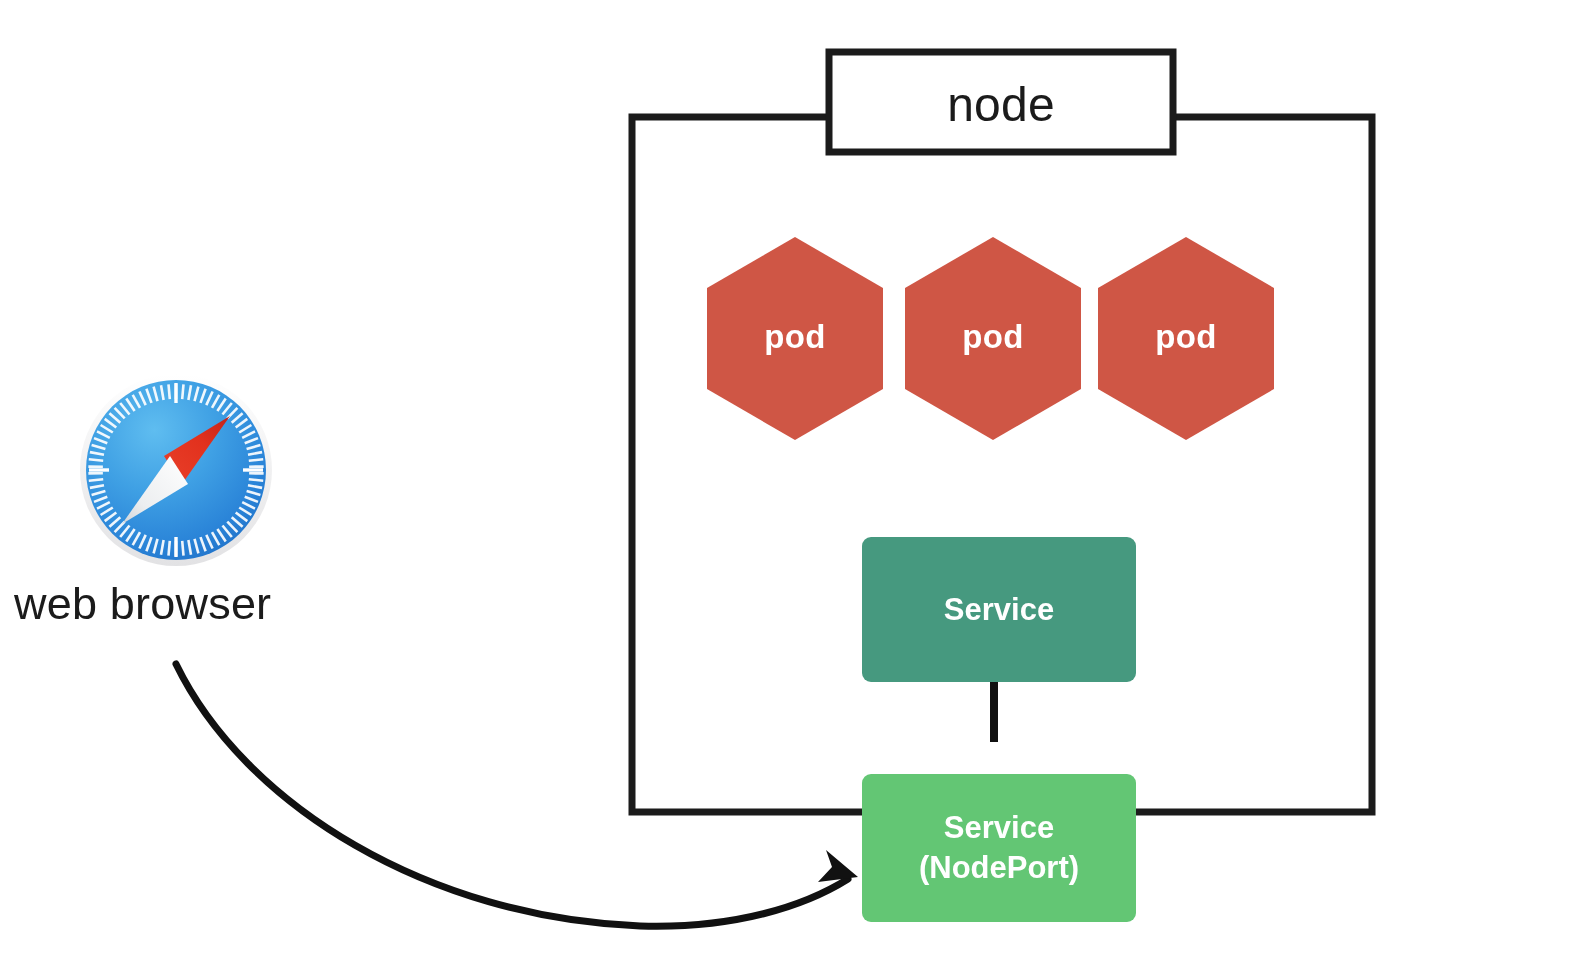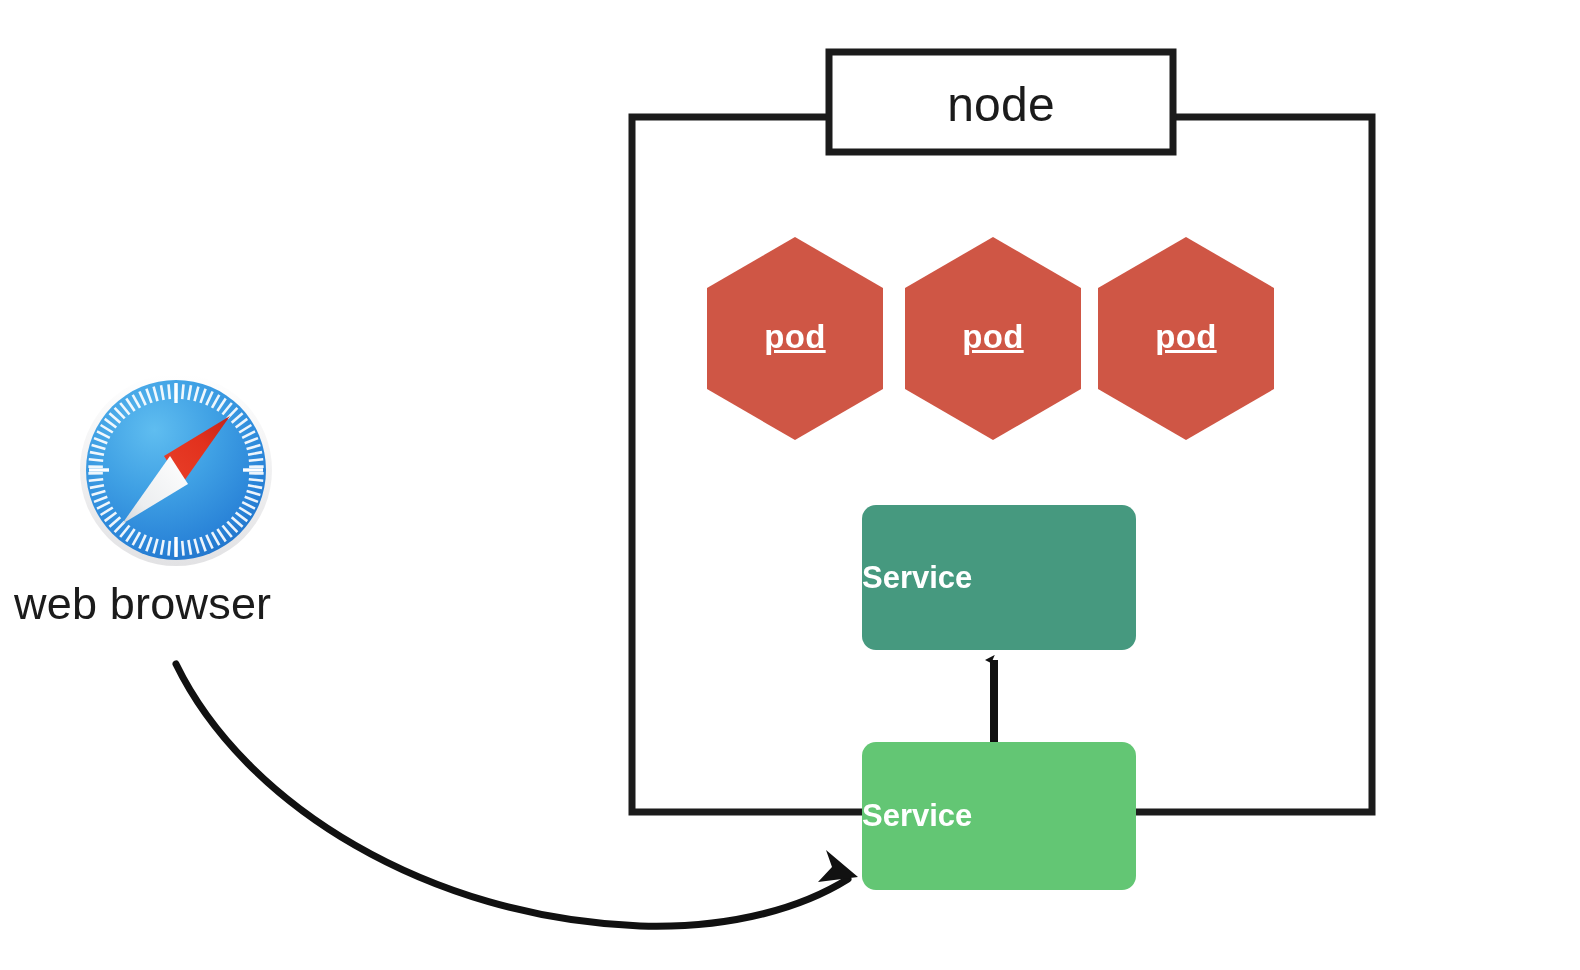--- a/index.html
+++ b/index.html
@@ -36,21 +36,20 @@
     font-size: 48px;
     color: #1b1b1b;
     letter-spacing: 0.2px;
     font-weight: 400;
   }
   .pod-label {
     font-size: 33px;
     font-weight: bold;
     color: #ffffff;
     letter-spacing: 0.3px;
-    text-decoration: underline;
   }
   .svc-label {
     font-size: 31px;
     font-weight: bold;
     color: #ffffff;
     line-height: 1.28;
     text-align: center;
   }
   .port-label {
     font-size: 45px;
@@ -61,23 +60,25 @@
   .browser-label {
     font-size: 45px;
     color: #1b1b1b;
     font-weight: 400;
     letter-spacing: 0.2px;
   }
 
   
   .svc-box {
     position: absolute;
-    border-radius: 14px;
+    border-radius: 9px;
     display: flex;
     align-items: center;
+    justify-content: center;
+    margin-top: 32px;
   }
   #svc-clusterip {
     left: 862px; top: 505px; width: 274px; height: 145px;
     background: #46997f;
   }
   #svc-nodeport {
     left: 862px; top: 742px; width: 274px; height: 148px;
     background: #63c674;
   }
 </style>
@@ -238,19 +239,20 @@
 
   <div class="svc-box" id="svc-clusterip">
     <div class="svc-label">
       <div>Service</div>
     </div>
   </div>
 
   <div class="svc-box" id="svc-nodeport">
     <div class="svc-label">
       <div>Service</div>
+      <div>(NodePort)</div>
     </div>
   </div>
 
 
   <div class="lbl browser-label" style="left:14px; top:578px;">web browser</div>
 
 </div>
 
 </body></html>

